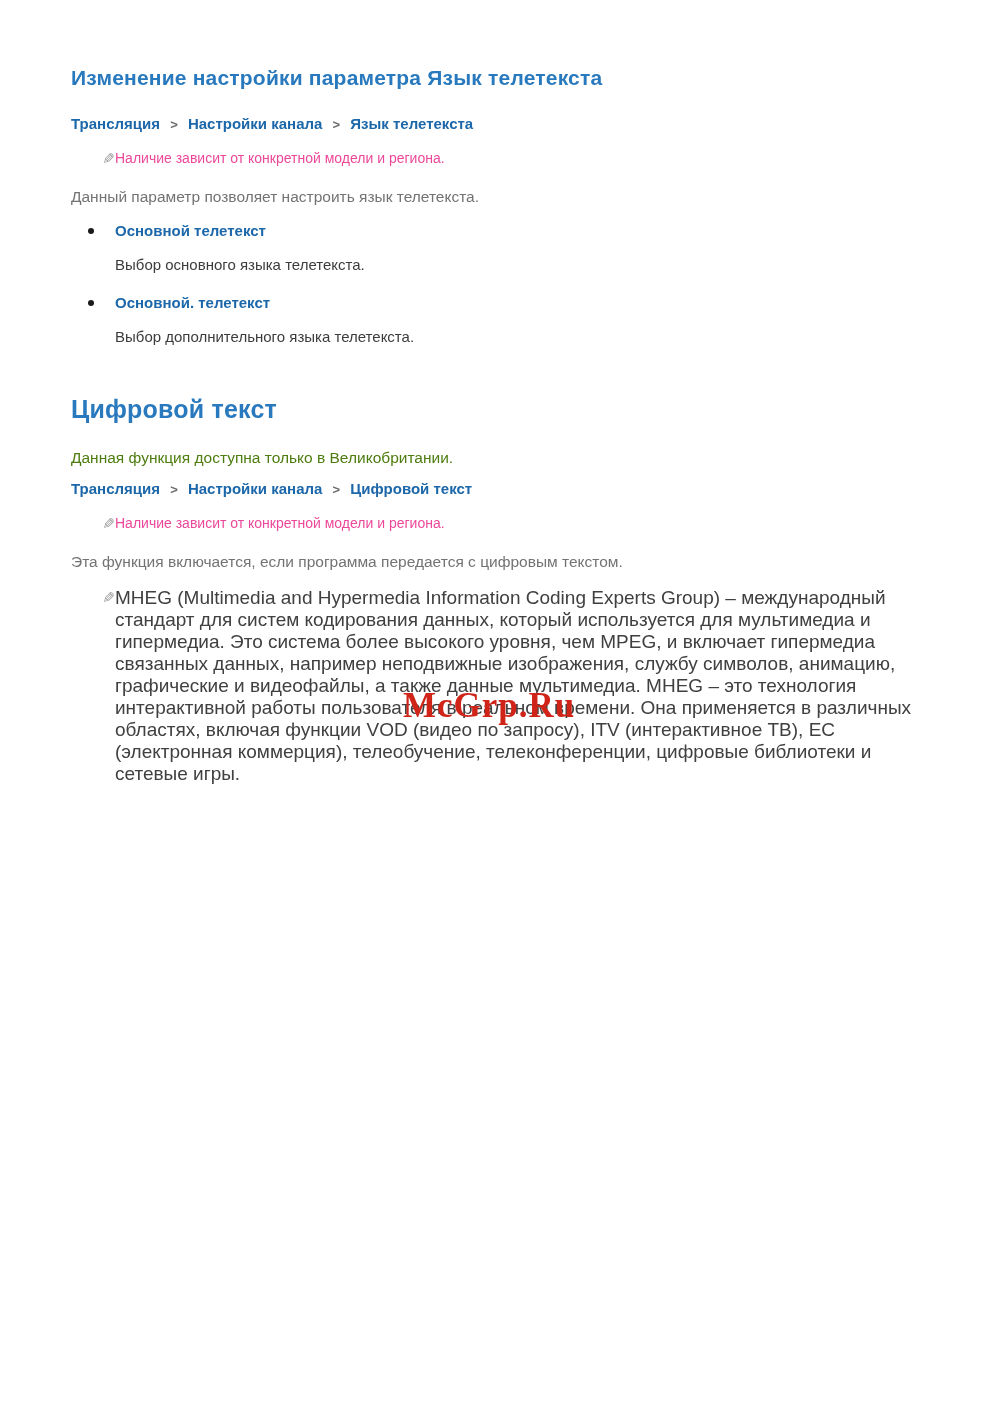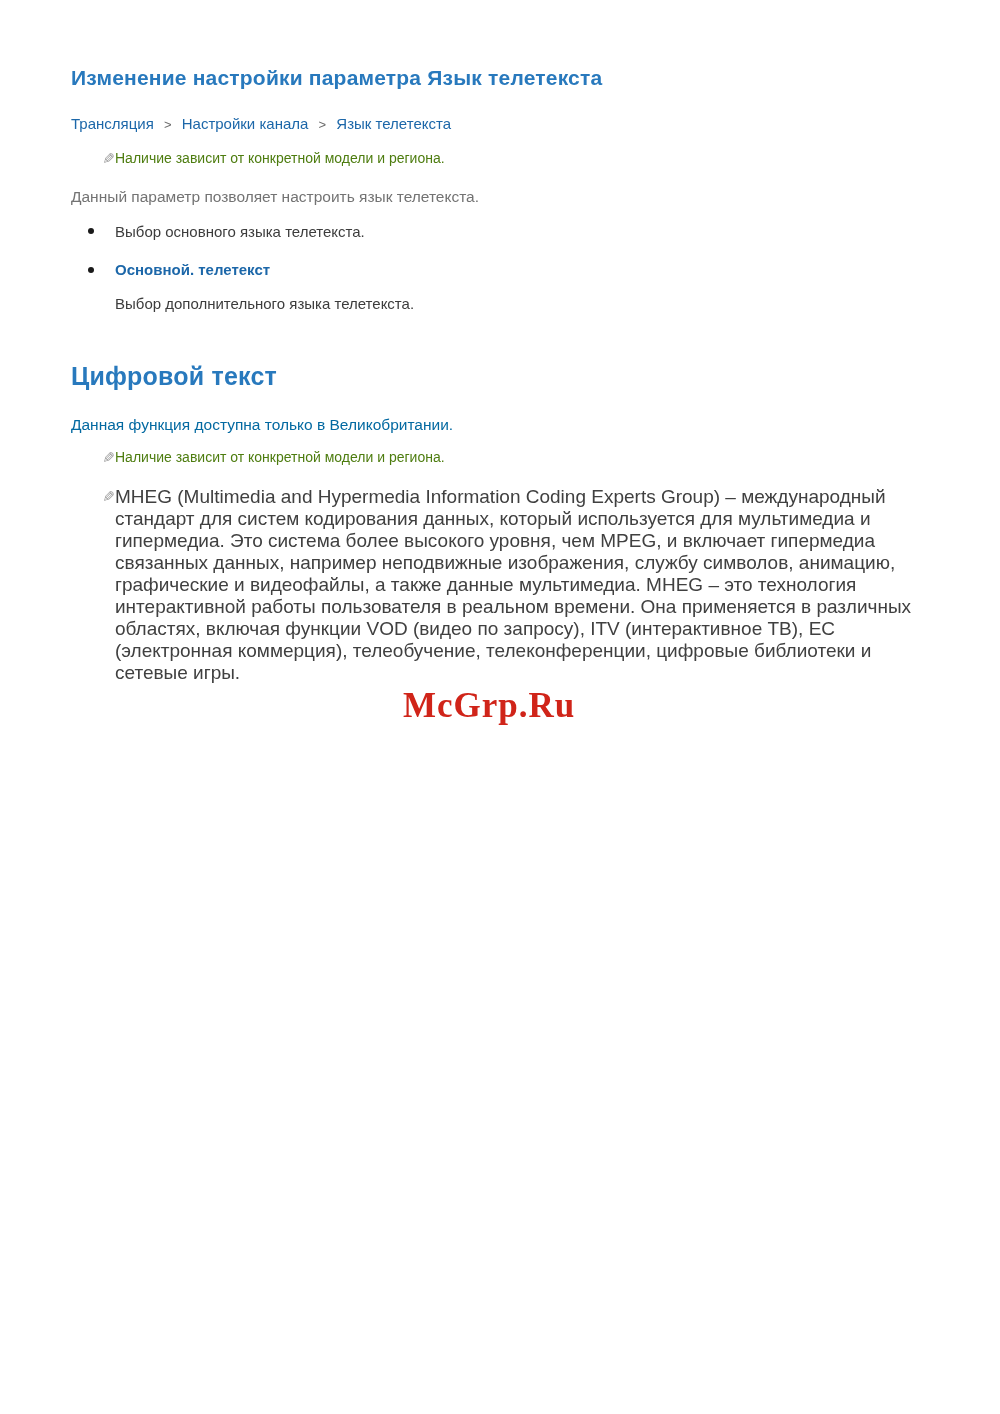--- a/index.html
+++ b/index.html
@@ -13,43 +13,43 @@
   }
   .h1 {
     font-size:21px; font-weight:bold; color:#2879bd;
     margin-bottom:25px; letter-spacing:0.2px;
   }
   .h2 {
     font-size:25px; font-weight:bold; color:#2879bd;
     margin-bottom:24px; letter-spacing:0.2px;
   }
   .breadcrumb {
-    font-size:15px; font-weight:normal; color:#1c67a9;
+    font-size:15px; font-weight:bold; color:#1c67a9;
     margin-bottom:14px; line-height:18px;
   }
   .breadcrumb .sep { color:#6b6b6b; font-size:13px; margin:0 6px; }
   .note {
     display:flex; align-items:flex-start;
     padding-left:10px; margin-bottom:18px;
   }
   .note.long { margin-top:2px; margin-bottom:0; }
   .pencil {
     flex:0 0 34px; width:34px; color:#9a9a9a; font-size:15px;
     line-height:21px; display:inline-block; transform:scaleX(-1);
     text-align:left;
   }
   .note-text {
-    font-size:14px; color:#4d7c0f; line-height:21px; flex:1;
+    font-size:14px; color:#ec4899; line-height:21px; flex:1;
   }
   .note-text.long { font-size:19px; line-height:22px; color:#404040; }
   .body-text {
     font-size:15.5px; color:#737373; line-height:19px; margin-bottom:16px;
   }
   .intro-text {
-    font-size:15.5px; color:#0369a1; line-height:19px; margin-bottom:13px;
+    font-size:15.5px; color:#4d7c0f; line-height:19px; margin-bottom:13px;
   }
   .bullets { list-style:none; }
   .bullet-item { position:relative; padding-left:44px; margin-bottom:20px; }
   .bullet-dot {
     position:absolute; left:17px; top:6px; width:6px; height:6px;
     background:#1a1a1a; border-radius:50%;
   }
   .bullet-title {
     display:block; font-size:15px; font-weight:bold; color:#1c67a9;
     line-height:18px; margin-bottom:15px;
@@ -84,41 +84,50 @@
     <div class="note">
       <span class="pencil">✎</span>
       <span class="note-text">Наличие зависит от конкретной модели и региона.</span>
     </div>
 
     <p class="body-text">Данный параметр позволяет настроить язык телетекста.</p>
 
     <ul class="bullets">
       <li class="bullet-item">
         <span class="bullet-dot"></span>
+        <span class="bullet-title">Основной телетекст</span>
         <span class="bullet-desc">Выбор основного языка телетекста.</span>
       </li>
       <li class="bullet-item">
         <span class="bullet-dot"></span>
         <span class="bullet-title">Основной. телетекст</span>
         <span class="bullet-desc">Выбор дополнительного языка телетекста.</span>
       </li>
     </ul>
   </div>
 
   <div class="section section-2">
     <div class="h2">Цифровой текст</div>
 
     <p class="intro-text">Данная функция доступна только в Великобритании.</p>
 
+    <div class="breadcrumb">
+      <span class="crumb">Трансляция</span>
+      <span class="sep">&gt;</span>
+      <span class="crumb">Настройки канала</span>
+      <span class="sep">&gt;</span>
+      <span class="crumb">Цифровой текст</span>
+    </div>
 
     <div class="note">
       <span class="pencil">✎</span>
       <span class="note-text">Наличие зависит от конкретной модели и региона.</span>
     </div>
 
+    <p class="body-text">Эта функция включается, если программа передается с цифровым текстом.</p>
 
     <div class="note long">
       <span class="pencil">✎</span>
       <span class="note-text long">MHEG (Multimedia and Hypermedia Information Coding Experts Group) – международный стандарт для систем кодирования данных, который используется для мультимедиа и гипермедиа. Это система более высокого уровня, чем MPEG, и включает гипермедиа связанных данных, например неподвижные изображения, службу символов, анимацию, графические и видеофайлы, а также данные мультимедиа. MHEG – это технология интерактивной работы пользователя в реальном времени. Она применяется в различных областях, включая функции VOD (видео по запросу), ITV (интерактивное ТВ), EC (электронная коммерция), телеобучение, телеконференции, цифровые библиотеки и сетевые игры.</span>
     </div>
   </div>
 
   <div class="watermark">McGrp.Ru</div>
 
 </div>

